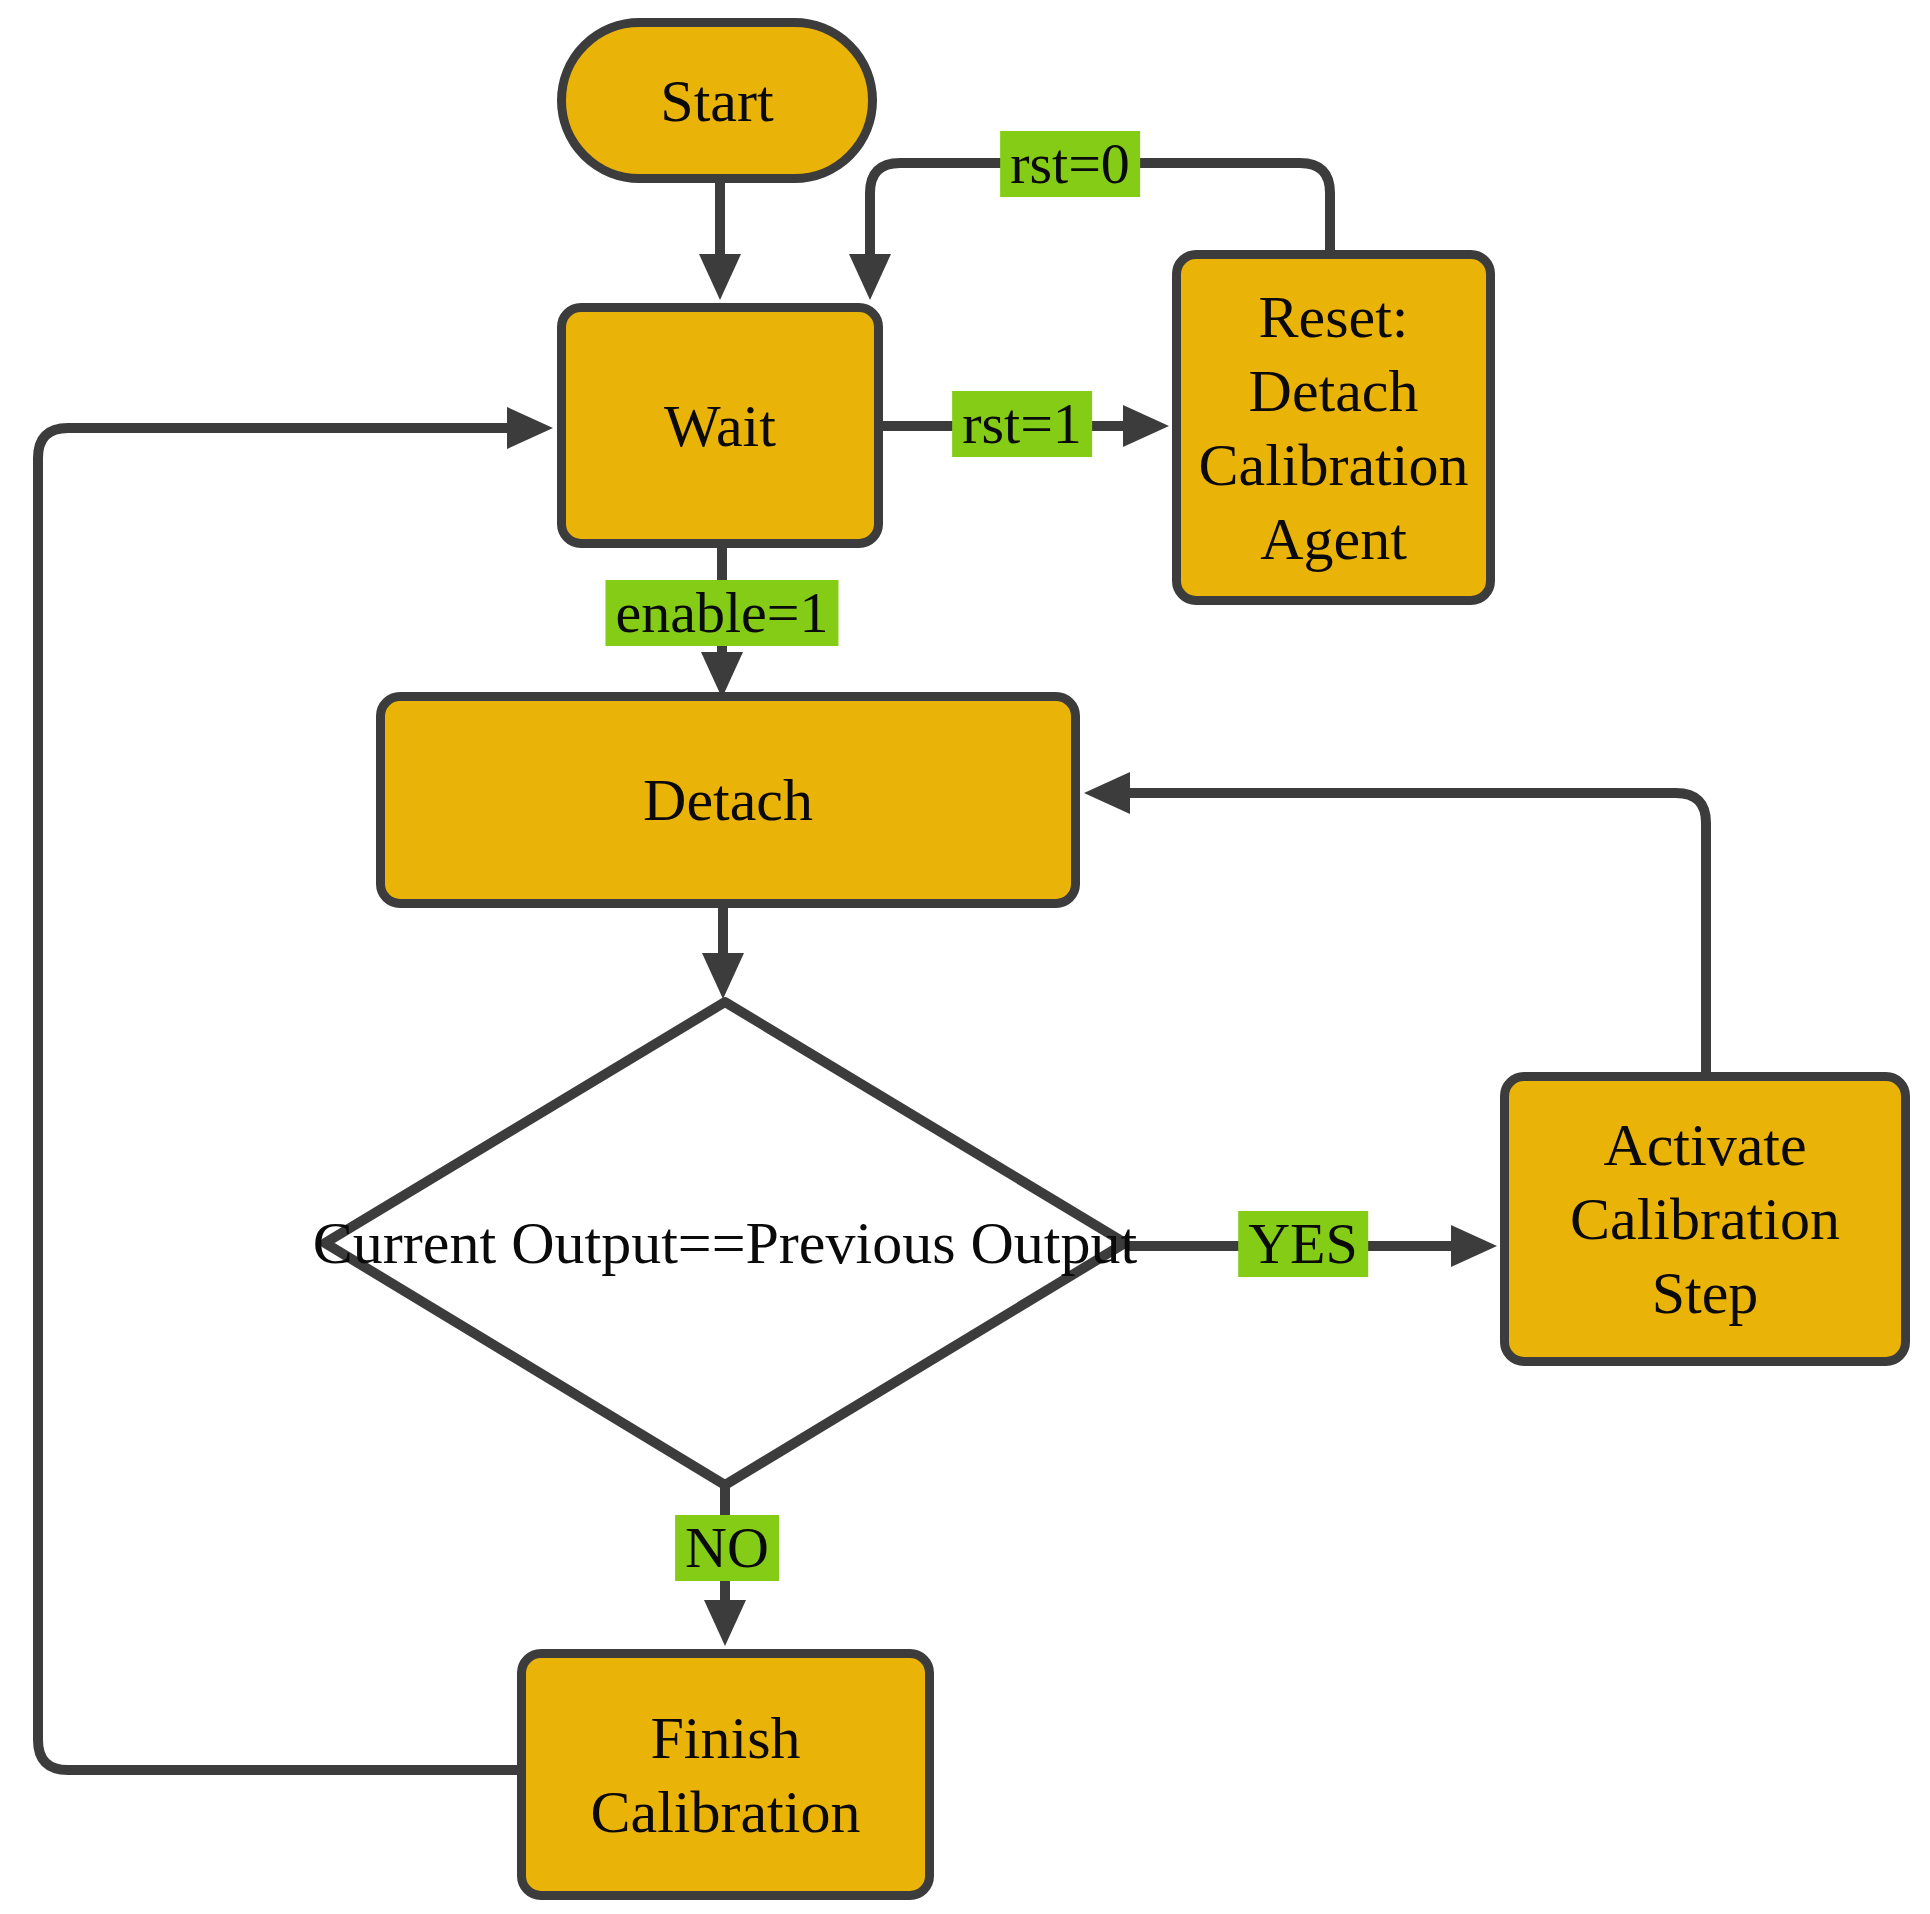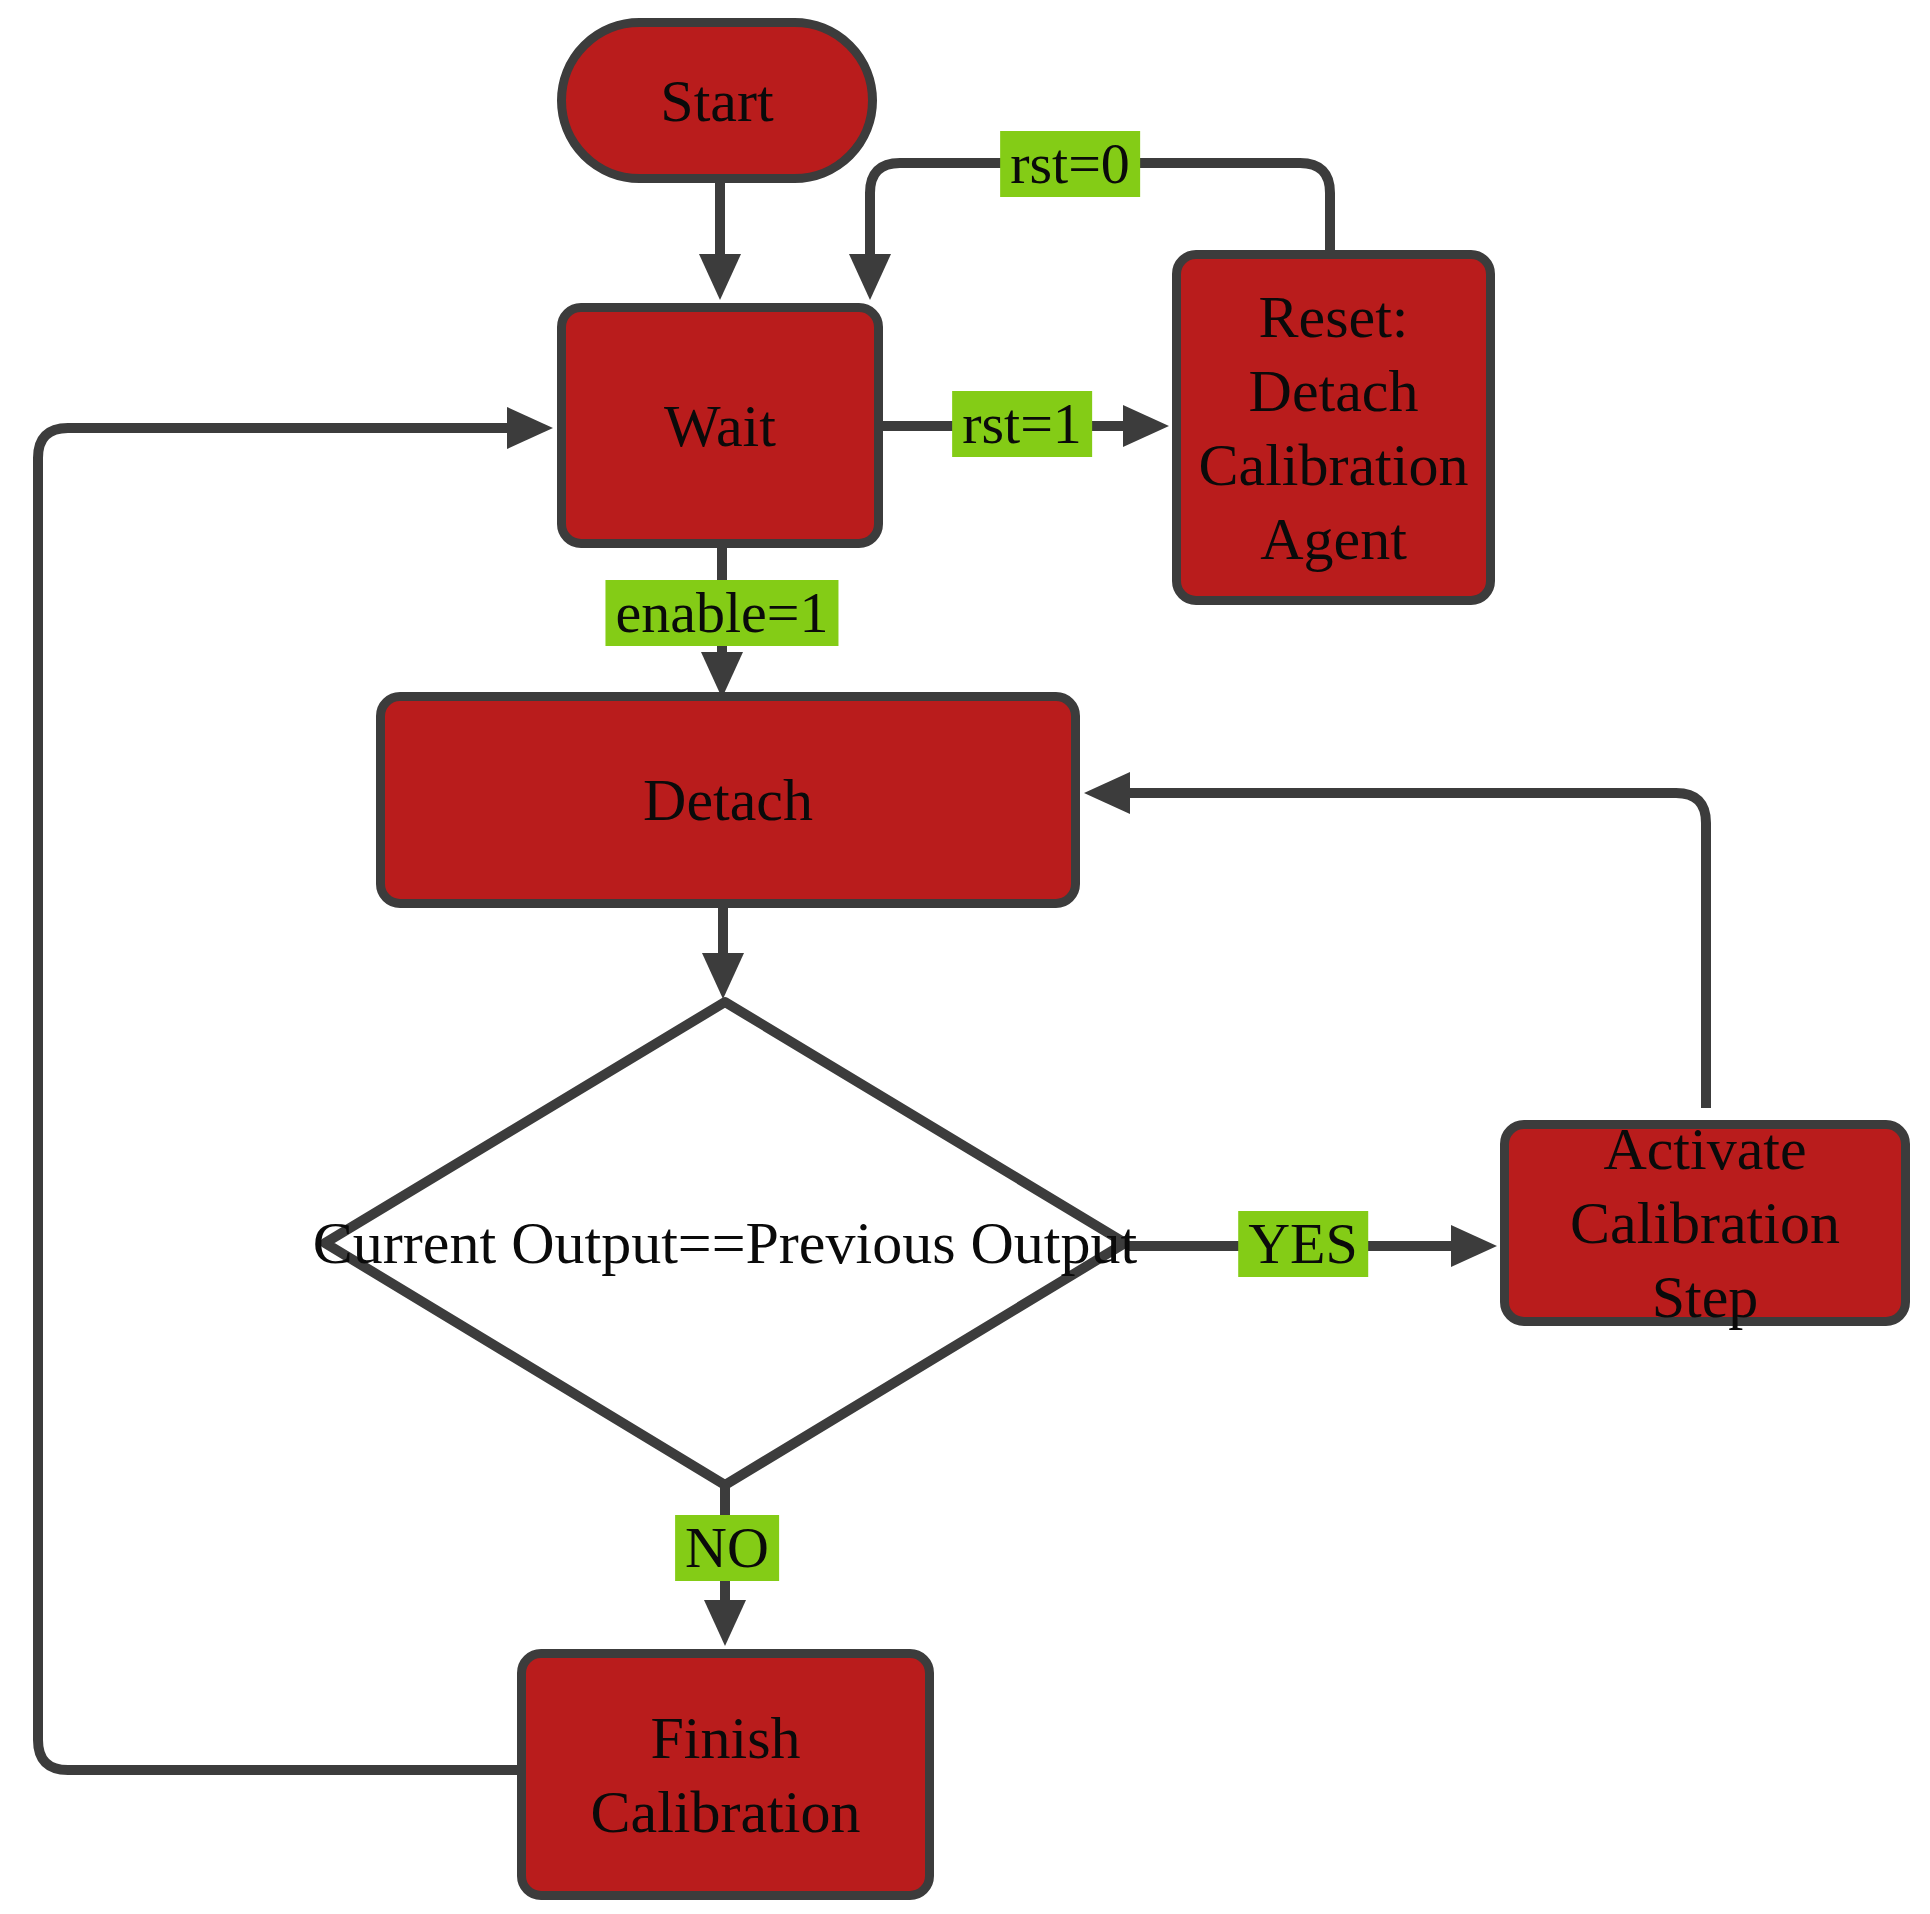--- a/index.html
+++ b/index.html
@@ -14,21 +14,21 @@
   }
   .wires {
     position: absolute;
     left: 0; top: 0;
     width: 1930px; height: 1914px;
     z-index: 1;
   }
   .node {
     position: absolute;
     box-sizing: border-box;
-    background: #b91c1c;
+    background: #eab308;
     border: 9px solid #3c3c3c;
     display: flex;
     flex-direction: column;
     align-items: center;
     justify-content: center;
     text-align: center;
     z-index: 2;
     font-size: 60px;
   }
   .node .line { line-height: 74px; white-space: nowrap; }
@@ -117,21 +117,21 @@
   <div class="node rounded" style="left:376px; top:692px; width:704px; height:216px;">
     <div class="line">Detach</div>
   </div>
 
   <div class="diamond-label">
     <div class="line">Current Output</div>
     <div class="line">==</div>
     <div class="line">Previous Output</div>
   </div>
 
-  <div class="node rounded" style="left:1500px; top:1120px; width:410px; height:206px;">
+  <div class="node rounded" style="left:1500px; top:1072px; width:410px; height:294px;">
     <div class="line">Activate</div>
     <div class="line">Calibration</div>
     <div class="line">Step</div>
   </div>
 
   <div class="node rounded" style="left:517px; top:1649px; width:417px; height:251px;">
     <div class="line">Finish</div>
     <div class="line">Calibration</div>
   </div>
 

